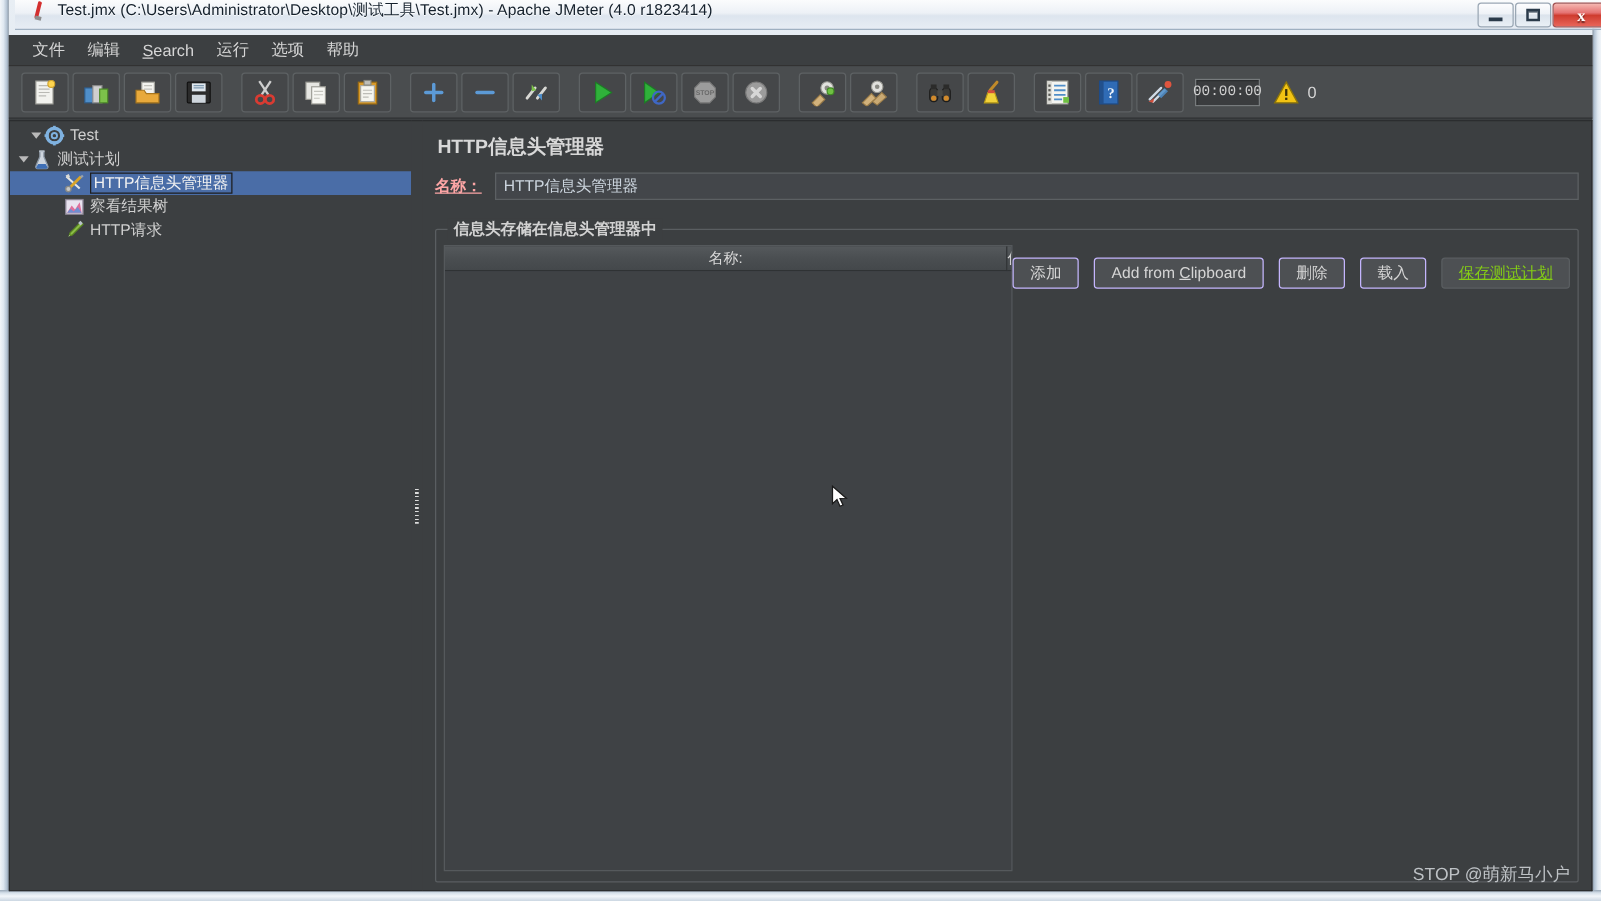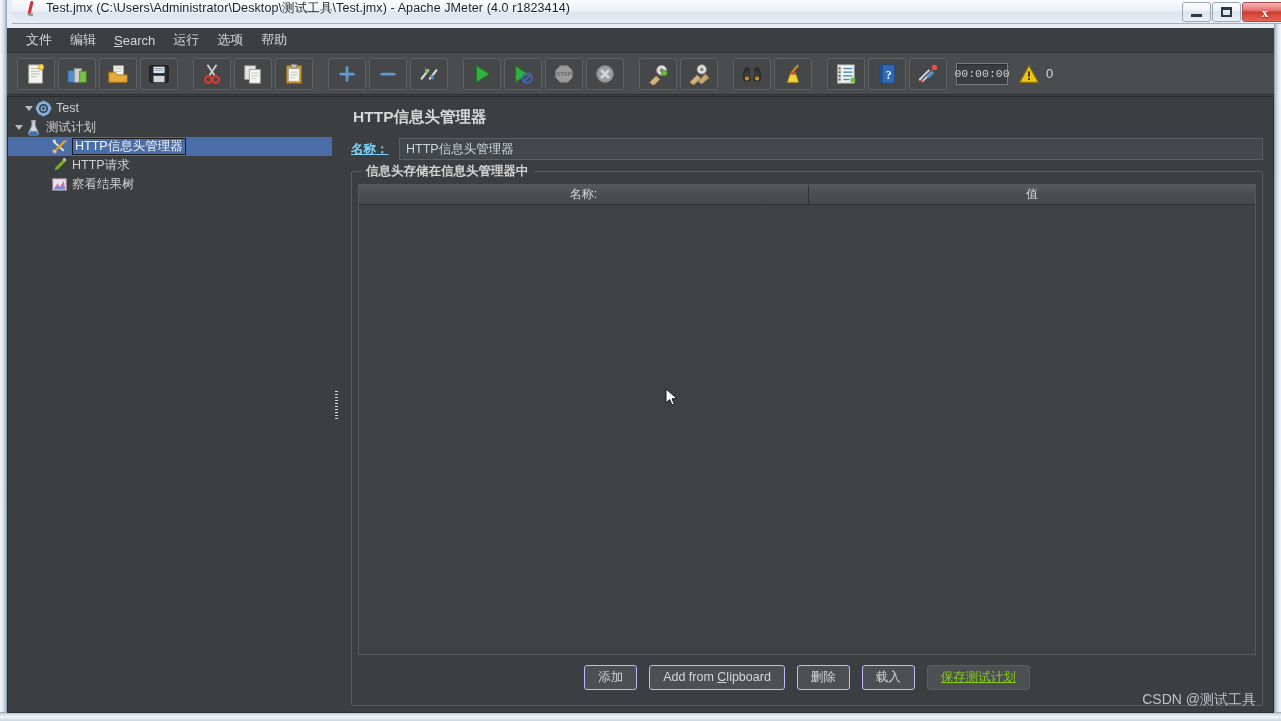--- a/index.html
+++ b/index.html
@@ -205,46 +205,46 @@
     overflow:hidden;
   }
   #panel-title {
     font-size:15.5px; color:#d8d8d8; font-weight:bold;
     margin:2px 0 10px 2px;
   }
   .field-row {
     display:flex; align-items:center; margin-bottom:5px;
   }
   .field-label {
-    font-size:12.5px; color:#7dd3fc; font-weight:bold;
+    font-size:12.5px; color:#fca5a5; font-weight:bold;
     width:48px; flex:0 0 auto; white-space:nowrap;text-decoration:underline;
   }
   .field-input {
     flex:1 1 auto; height:22px;
     background:#43464a;
     border:1px solid #5c6063;
     color:#cdd6df; font-size:12.5px;
     padding:2px 6px;
     line-height:18px;
     outline:none;
     font-family:"Liberation Sans","DejaVu Sans",sans-serif;
   }
   .field-input.flat {
     background:#3f4245; border:1px solid #4d5154;
   }
 
   
   #groupbox {
     flex:1 1 auto;
-    margin-top:6px;
+    margin-top:18px;
     border:1px solid #5a5e61;
     border-radius:2px;
     position:relative;
     padding:12px 6px 8px 6px;
-    display:flex; flex-direction:column;
+    display:flex; flex-direction:row;
     min-height:0;
   }
   #groupbox-title {
     position:absolute; top:-9px; left:9px;
     background:#3c3f41; padding:0 5px;
     font-size:12.5px; color:#d2d2d2; font-weight:bold;
     white-space:nowrap;
   }
   
   #headers-table {
@@ -624,35 +624,35 @@
               </g>
             <path d="M13.8 1.6 l1.2 1.2 -1.6 1.6 -1.2 -1.2 z" fill="#9aa3ad"></path>
             <circle cx="3.5" cy="12.5" r="2" fill="#c8c8c4" stroke="#8a8a86"></circle>
           </svg>
           <span class="tree-label">HTTP信息头管理器</span>
         </div>
 
         <div class="tree-row">
           <span class="tw indent-2"></span>
           <svg class="tree-ic" viewBox="0 0 16 16">
+            <rect x="1.5" y="2.5" width="13" height="11" fill="#e9e3ef" stroke="#8a8494"></rect>
+            <path d="M2.5 12.5 L6 7 L8.5 10 L12 4.5 L13.5 12.5 Z" fill="#e06f9b"></path>
+            <path d="M2.5 12.5 L5 9.5 L7.5 11.5 L10.5 8 L13.5 12.5 Z" fill="#6f8fd0"></path>
+          </svg>
+          <span class="tree-label">察看结果树</span>
+        </div>
+
+        <div class="tree-row">
+          <span class="tw indent-2"></span>
+          <svg class="tree-ic" viewBox="0 0 16 16">
             <path d="M12.8 1.6 l1.6 1.6 -8 8 -2.2 .6 .6 -2.2 z" fill="#8fbf4a" stroke="#5c8a22"></path>
             <path d="M3.4 12.4 l1 -.3 .3 -1 -1.3 1.3 z" fill="#e6e6e2"></path>
             <rect x="11.3" y="1.2" width="2.6" height="2.4" fill="#b9c2cc" transform="rotate(45 12.6 2.4)"></rect>
           </svg>
           <span class="tree-label">HTTP请求</span>
-        </div>
-
-        <div class="tree-row">
-          <span class="tw indent-2"></span>
-          <svg class="tree-ic" viewBox="0 0 16 16">
-            <rect x="1.5" y="2.5" width="13" height="11" fill="#e9e3ef" stroke="#8a8494"></rect>
-            <path d="M2.5 12.5 L6 7 L8.5 10 L12 4.5 L13.5 12.5 Z" fill="#e06f9b"></path>
-            <path d="M2.5 12.5 L5 9.5 L7.5 11.5 L10.5 8 L13.5 12.5 Z" fill="#6f8fd0"></path>
-          </svg>
-          <span class="tree-label">察看结果树</span>
         </div>
 
       </div>
 
       <div id="splitter">
         <div class="grip"></div>
       </div>
 
       <div id="right-panel">
         <div id="panel-title">HTTP信息头管理器</div>
@@ -688,20 +688,20 @@
                 <span>载入</span>
               </div>
             <div class="btn disabled">
                 <span>保存测试计划</span>
               </div>
           </div>
         </div>
       </div>
     </div>
 
-    <div id="watermark">CSDN @测试工具</div>
+    <div id="watermark">STOP @萌新马小户</div>
 
     <svg id="cursor" viewBox="0 0 14 20">
       <path d="M1 1 L1 15 L4.6 11.6 L7 17 L9.4 16 L7 10.8 L12 10.6 Z" fill="#ffffff" stroke="#1a1a1a" stroke-width="1"></path>
     </svg>
 
   </div>
 </div>
 
 </body></html>

